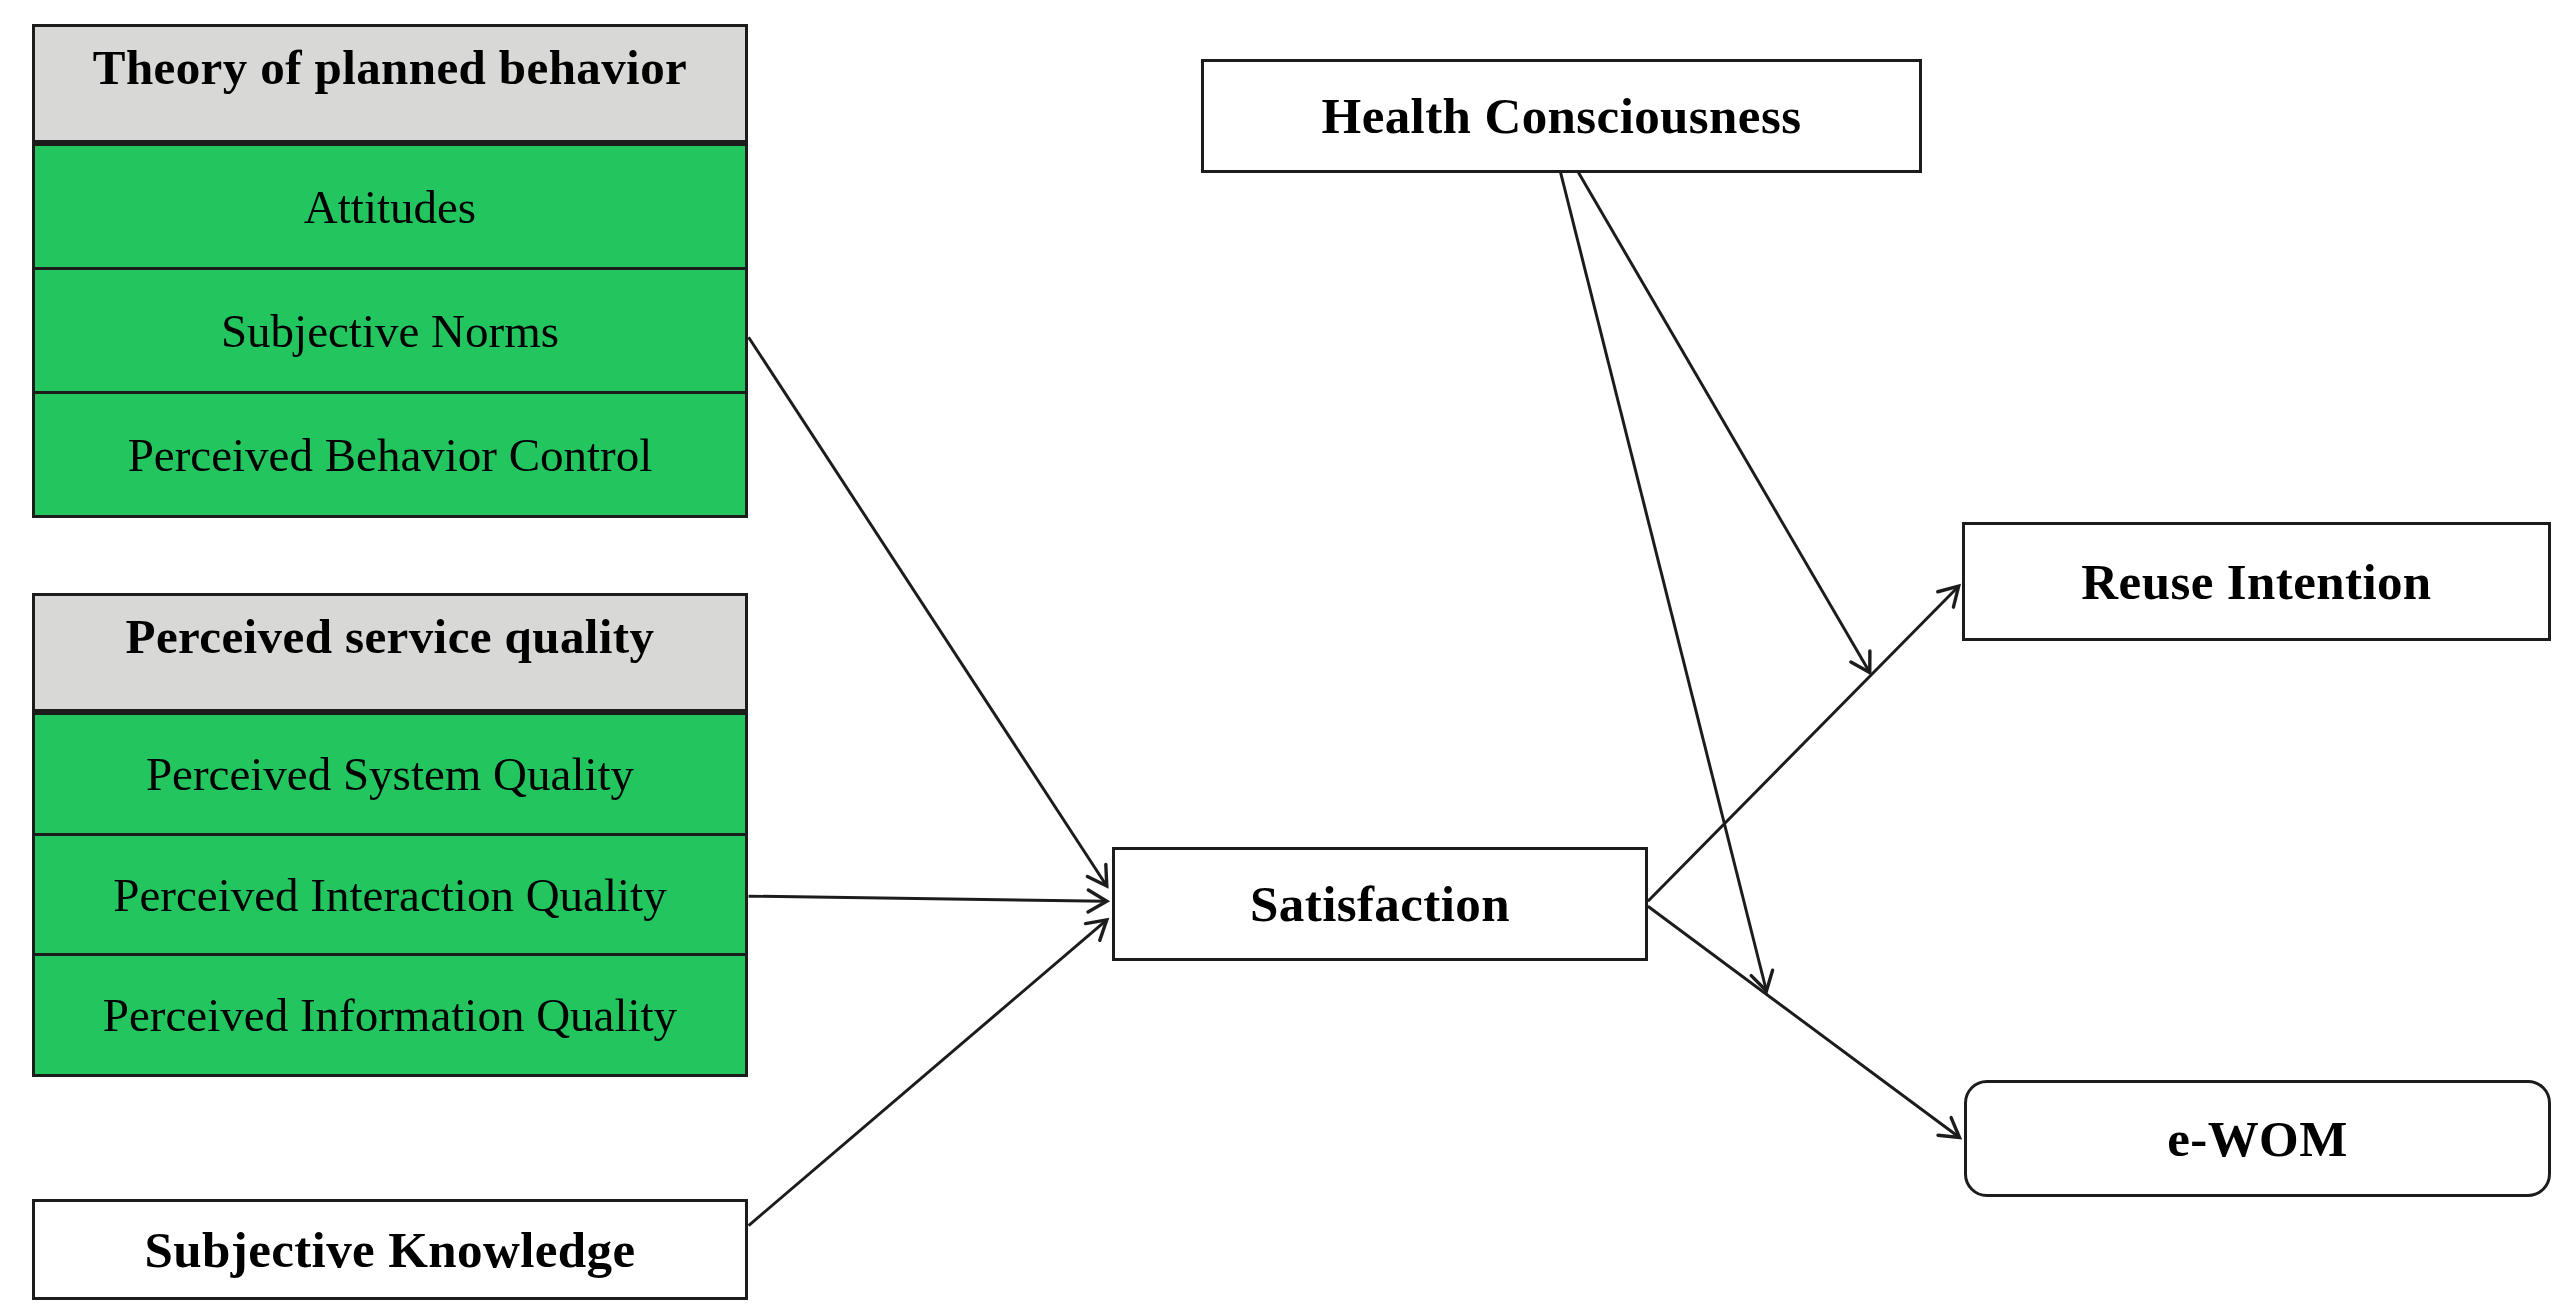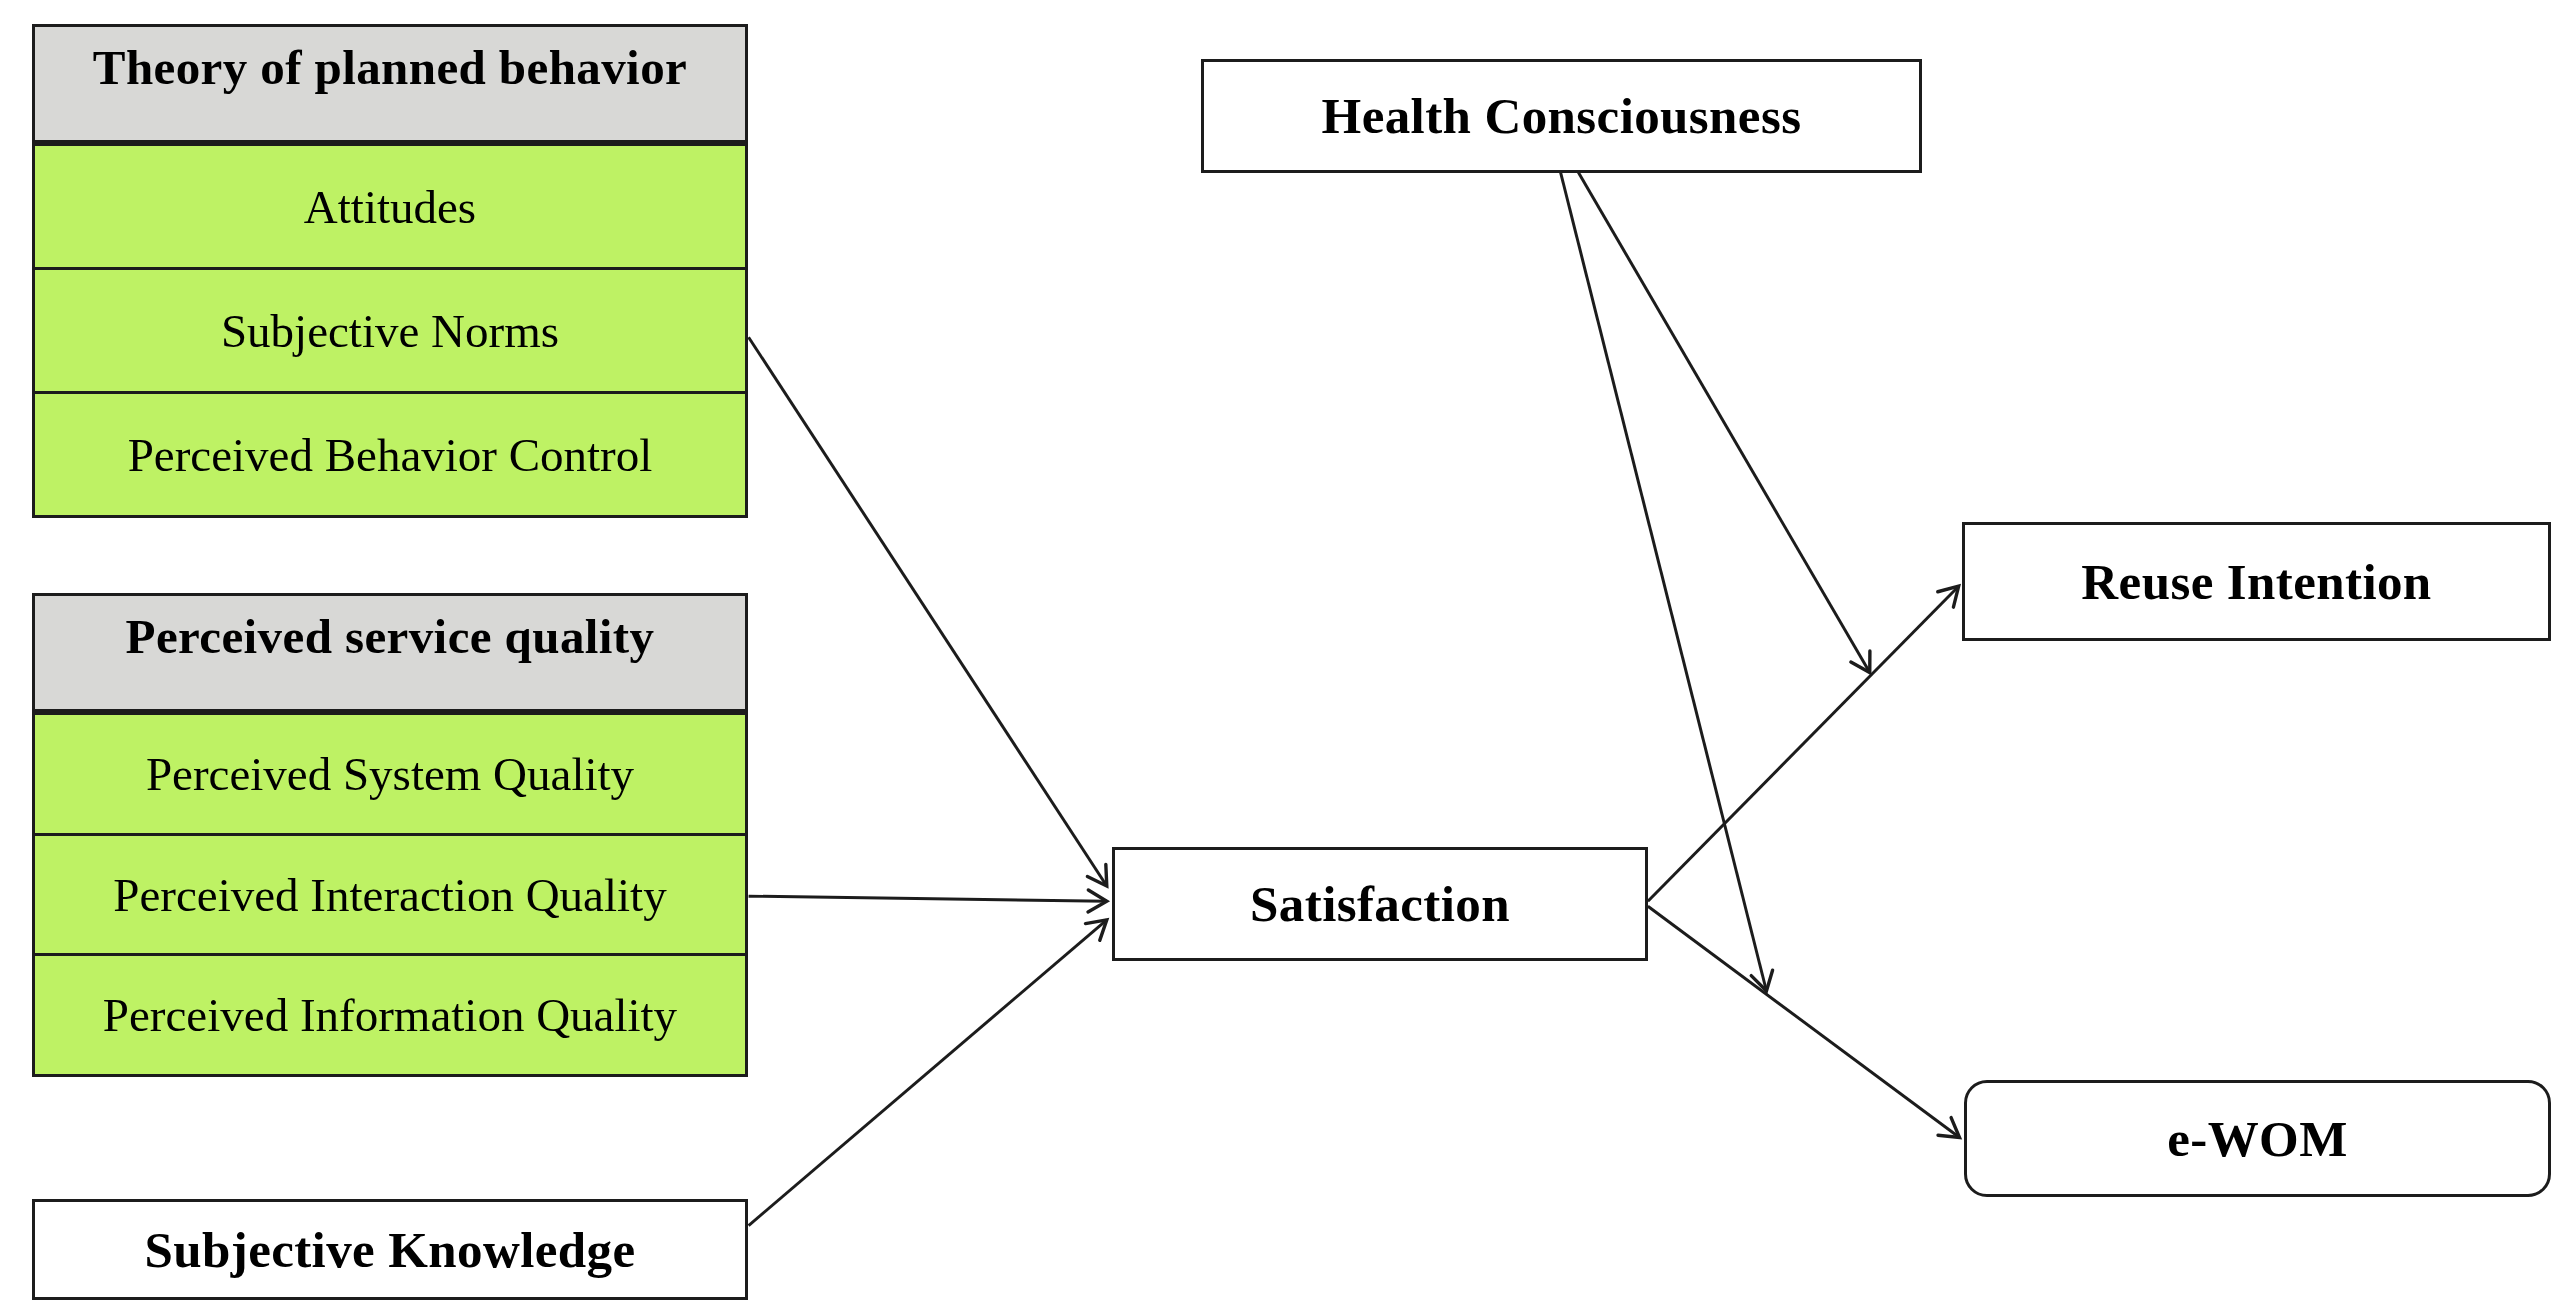--- a/index.html
+++ b/index.html
@@ -38,21 +38,21 @@
     font-weight: bold;
     font-size: 49px;
     letter-spacing: 0.4px;
   }
   .group-row {
     flex: 1 1 auto;
     display: flex;
     align-items: center;
     justify-content: center;
     font-size: 47px;
-    background: #bef264;
+    background: #22c55e;
   }
   .group-row + .group-row { border-top: 3.4px solid #1c1c1c; }
   .node-box {
     position: absolute;
     border: 3.4px solid #1c1c1c;
     background: #ffffff;
     box-sizing: border-box;
     display: flex;
     align-items: center;
     justify-content: center;

